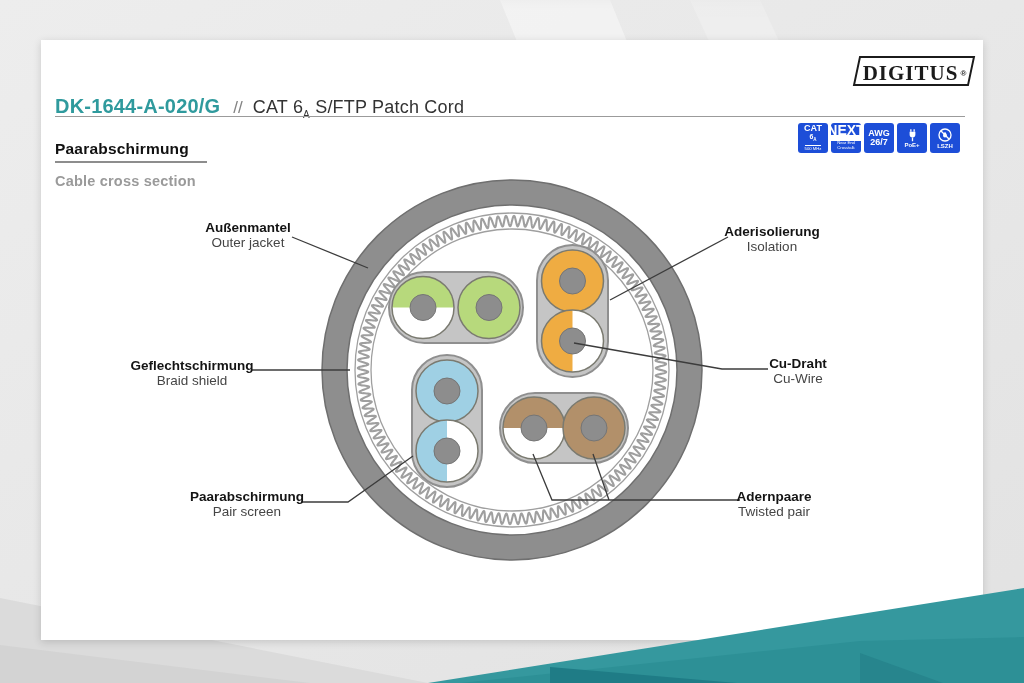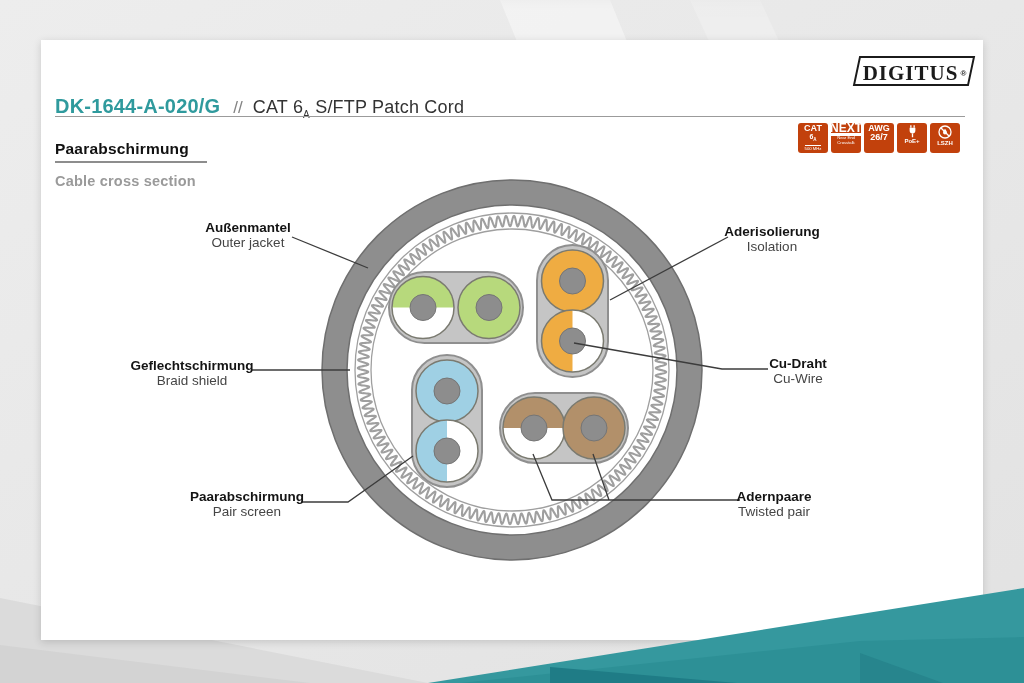--- a/index.html
+++ b/index.html
@@ -32,22 +32,22 @@
   #title-rule { position:absolute; left:55px; top:116px; width:910px; height:1px; background:#9b9b9b; }
 
   
   #section { position:absolute; left:55px; top:140px; }
   #section .de { font-size:15.5px; font-weight:bold; color:#111; letter-spacing:.2px; }
   #section .rule { width:152px; height:2px; background:#8d8d8d; margin-top:3px; }
   #section .en { font-size:14.5px; font-weight:bold; color:#9a9a9a; margin-top:10px; letter-spacing:.2px; }
 
   
   #badges { position:absolute; left:798px; top:123px; display:flex; gap:3px; }
-  .badge { width:30px; height:30px; background:#c2410c; border-radius:3px; color:#fff; display:flex; flex-direction:column;
-    align-items:center; justify-content:flex-start; text-align:center; overflow:hidden; padding:1px 0; }
+  .badge { width:30px; height:30px; background:#1d4ed8; border-radius:3px; color:#fff; display:flex; flex-direction:column;
+    align-items:center; justify-content:center; text-align:center; overflow:hidden; padding:1px 0; }
   .badge .b1 { font-weight:bold; font-size:9px; line-height:9px; }
   .badge .b2 { font-weight:bold; font-size:7px; line-height:8px; }
   .badge .tiny { font-size:4.2px; line-height:4.8px; }
   .badge .bar { width:16px; height:1px; background:#fff; margin:1px 0; }
   .badge svg { display:block; }
   .badge .iclabel { font-weight:bold; font-size:6px; line-height:7px; }
 
   
   .lbl { position:absolute; transform:translateX(-50%); text-align:center; font-size:13.5px; line-height:15px; white-space:nowrap; }
   .lbl .de { display:block; color:#141414; font-weight:bold; }
@@ -92,21 +92,21 @@
 </div>
 
 <div id="badges">
   <div class="badge">
     <div class="b1">CAT</div>
     <div class="b2"><span>6</span><sub style="font-size:4.5px">A</sub></div>
     <div class="bar"></div>
     <div class="tiny">500 MHz</div>
   </div>
   <div class="badge">
-    <div class="b1" style="border-bottom:3px solid #ffffff; font-size:12px;">NEXT</div>
+    <div class="b1" style="border-bottom:6px solid #ffffff; font-size:14px;">NEXT</div>
     <div class="tiny">Near End</div>
     <div class="tiny">Crosstalk</div>
   </div>
   <div class="badge">
     <div class="b1">AWG</div>
     <div class="b1">26/7</div>
   </div>
   <div class="badge">
     <svg width="15" height="14" viewBox="0 0 18 17">
       <path d="M7 1.5 v3 M11 1.5 v3" stroke="#fff" stroke-width="1.6" fill="none"></path>

